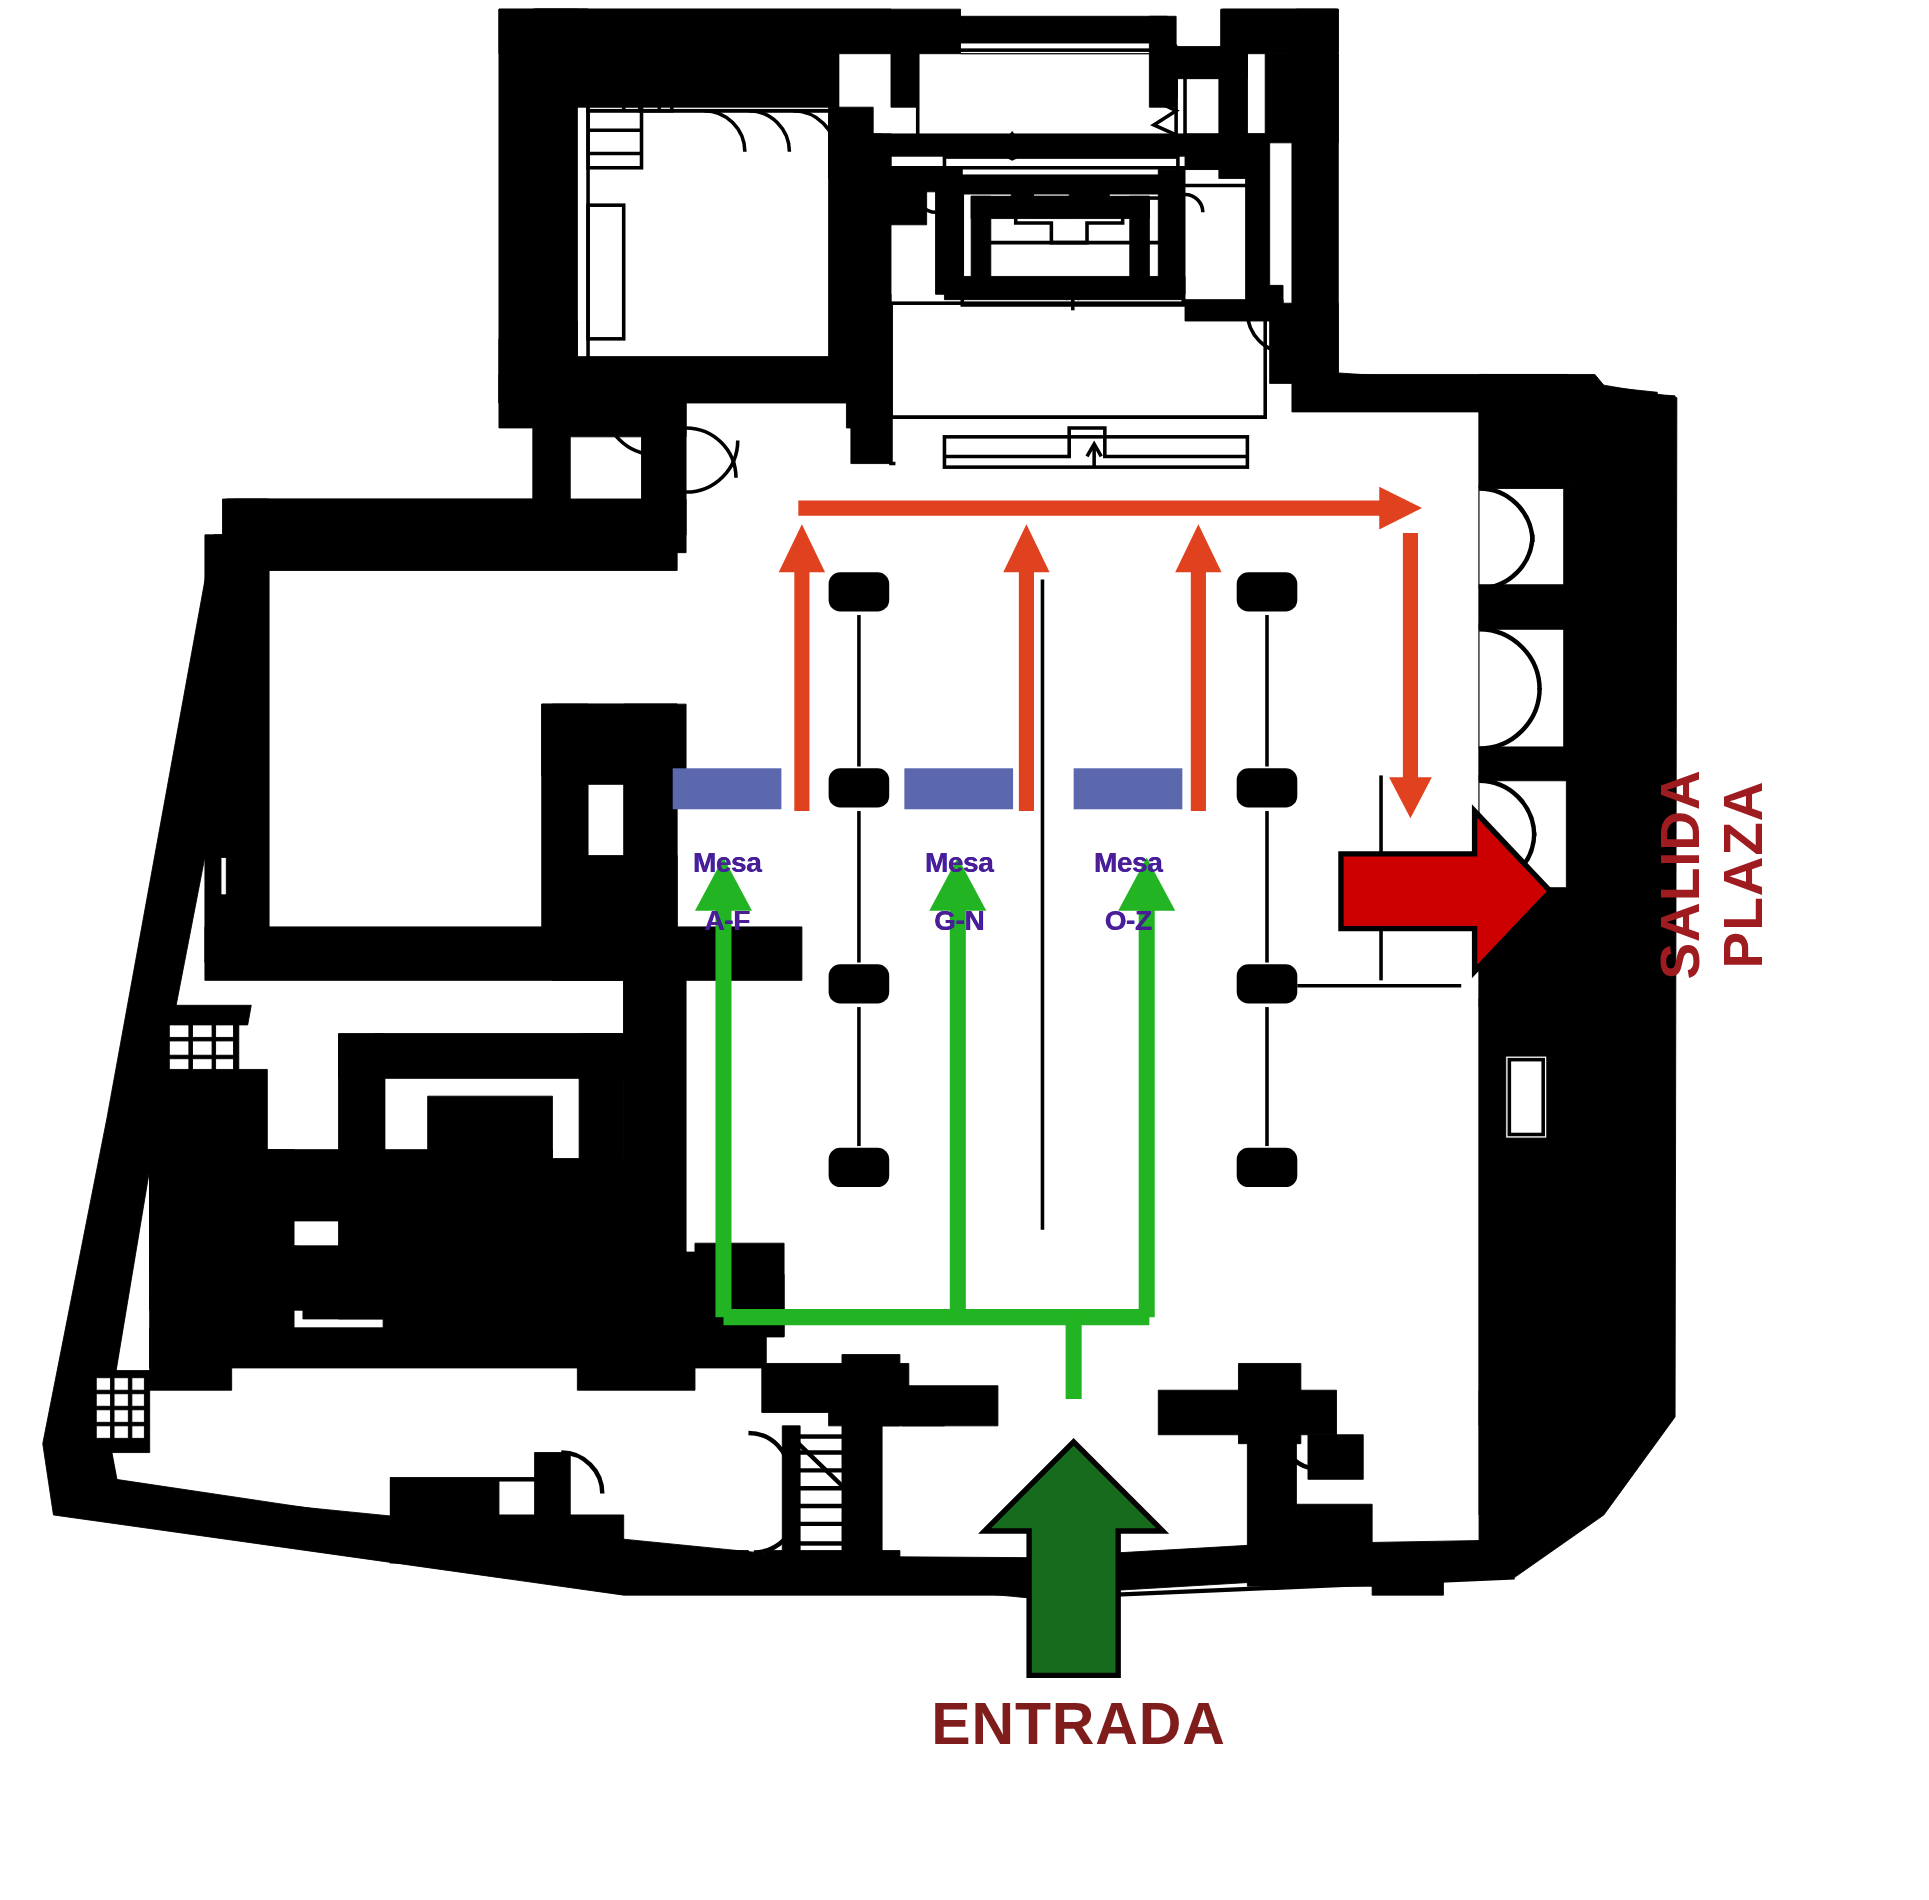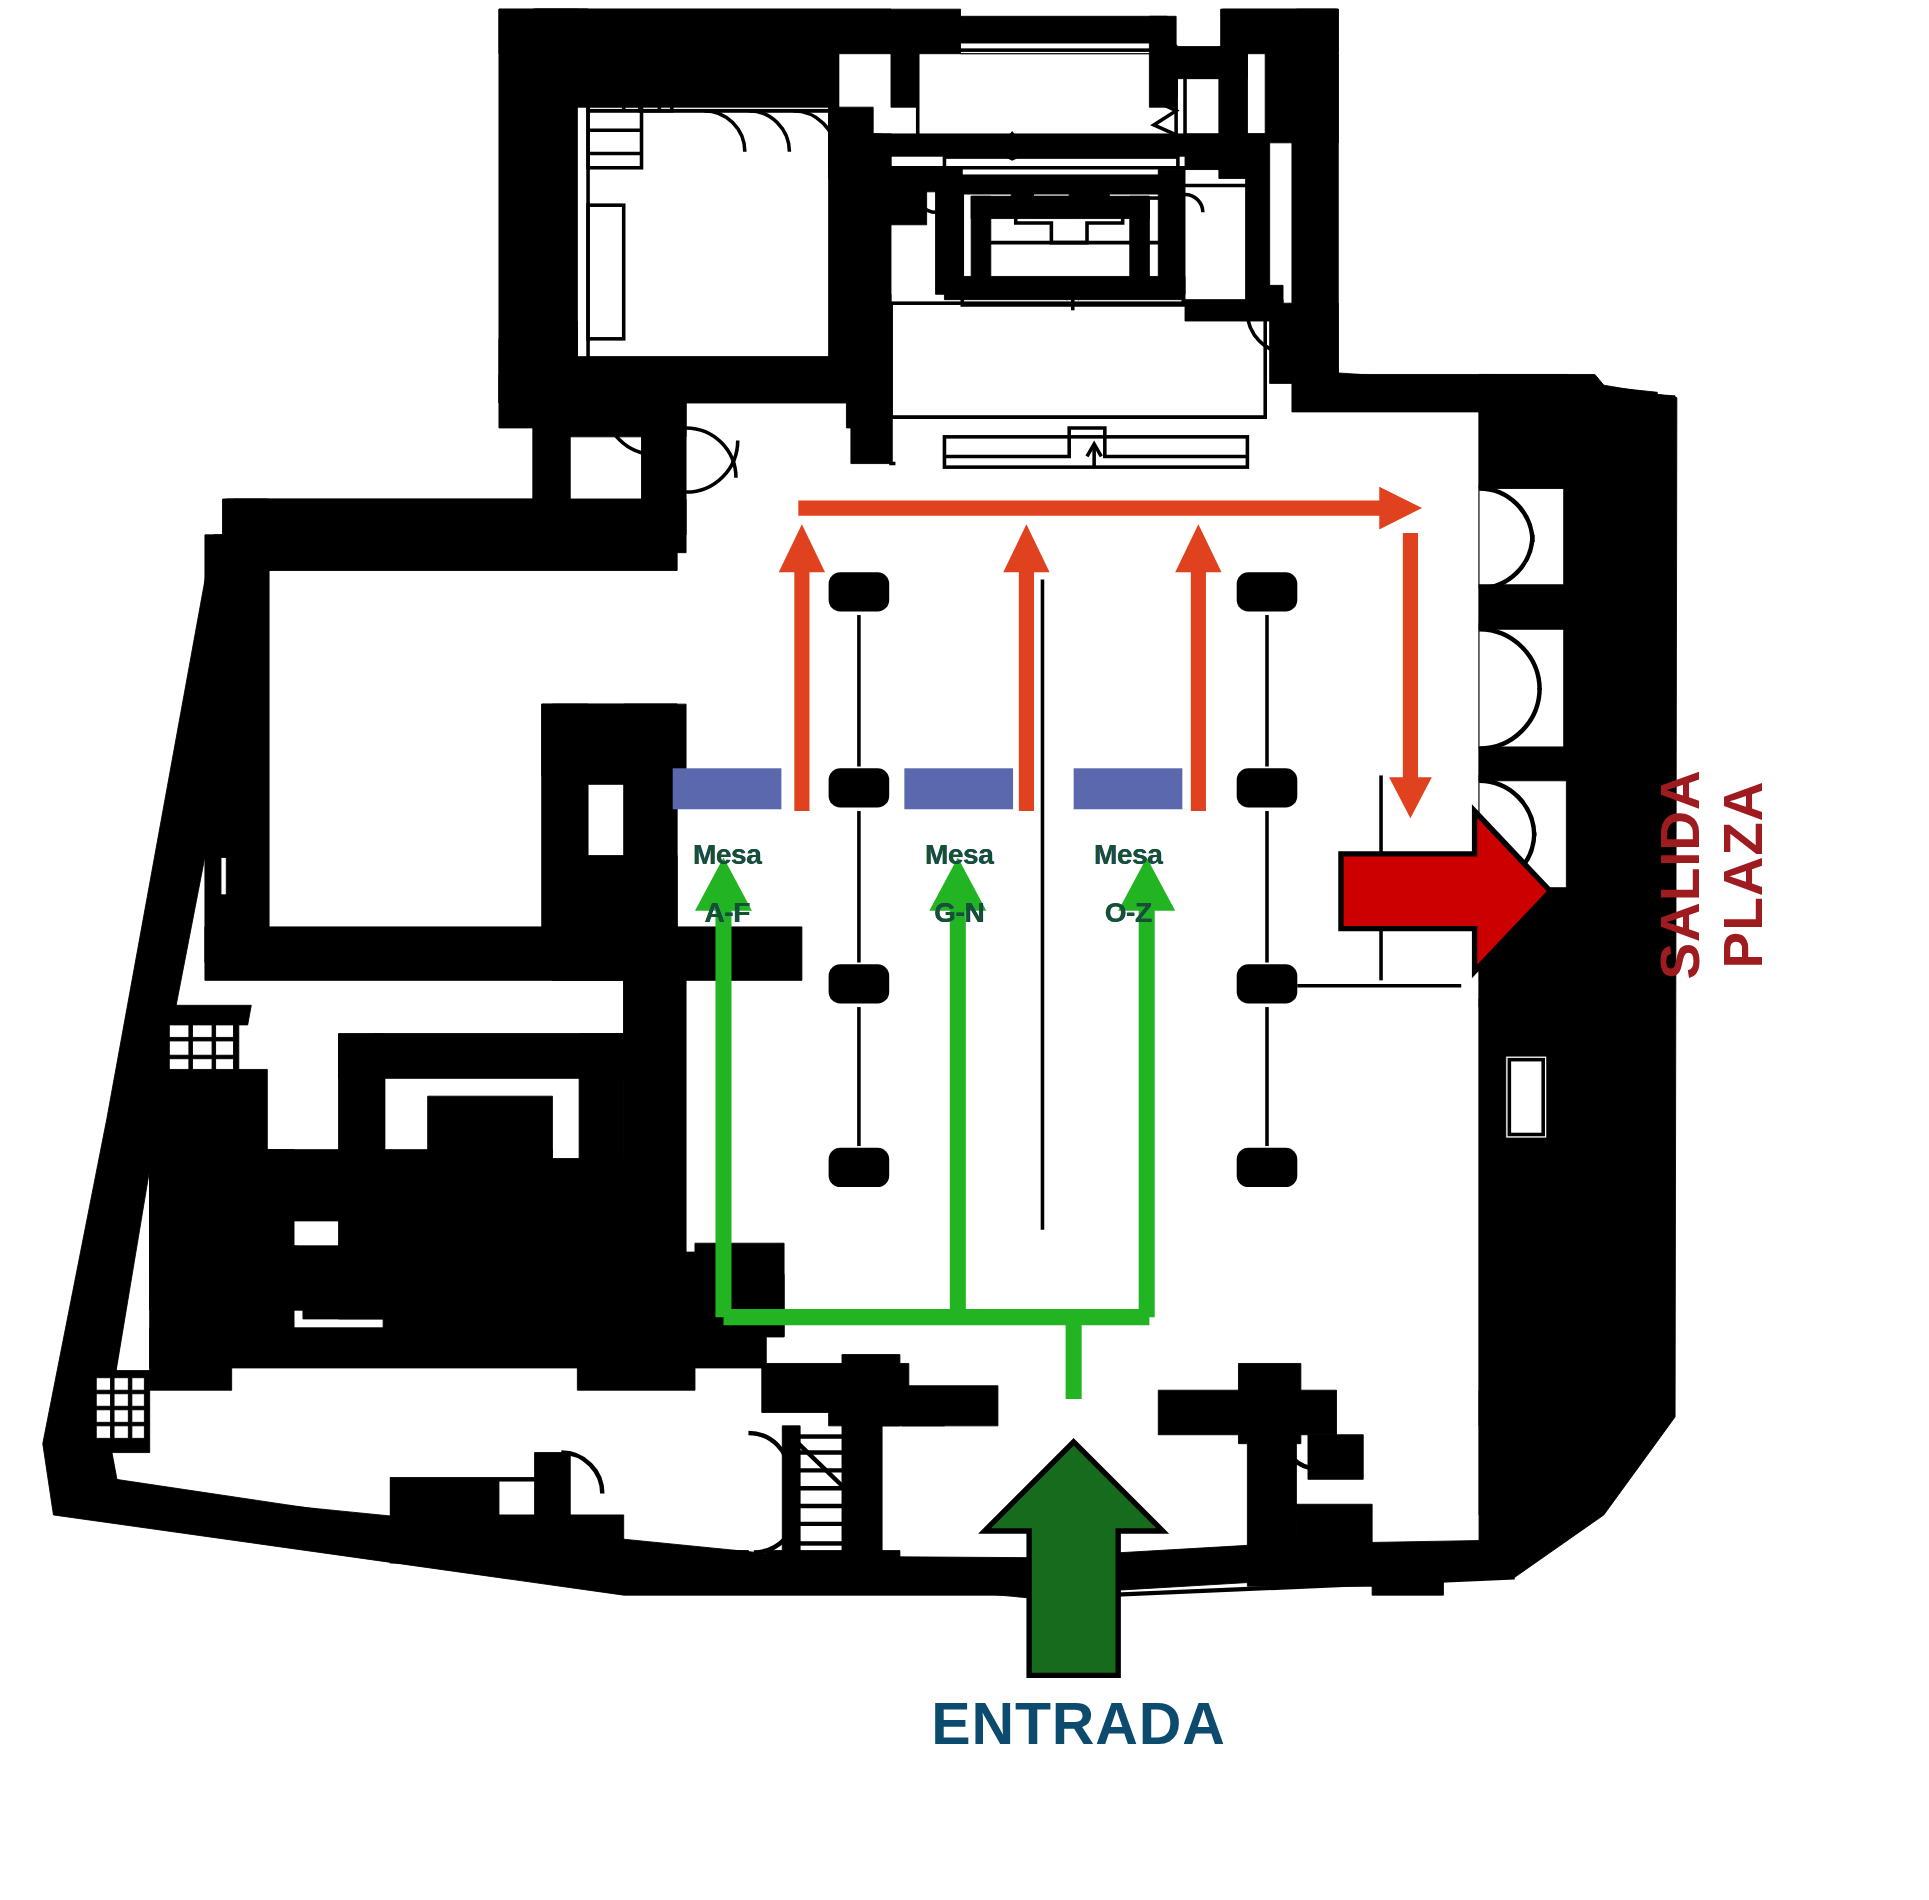--- a/index.html
+++ b/index.html
@@ -26,38 +26,39 @@
   #floorplan-svg {
     position: absolute;
     left: 0; top: 0;
     width: 1929px;
     height: 1901px;
   }
 
   
   .mesa-label {
     position: absolute;
-    color: #14532d;
+    color: #4c1d95;
     font-weight: bold;
     font-size: 28px;
     line-height: 1.04;
     text-align: center;
     letter-spacing: -0.4px;
     white-space: pre-line;
     font-family: "Liberation Sans", sans-serif;
     text-shadow: 0.4px 0.4px 0 #1818BE;
+    margin-top: 8px;
   }
 
   .entrada-block {
     position: absolute;
     left: 838px;
     top: 1691px;
     width: 481px;
     text-align: center;
-    color: #0c4a6e;
+    color: #7f1d1d;
     font-weight: bold;
     font-size: 59px;
     line-height: 1.12;
     font-family: "Liberation Sans", sans-serif;
     letter-spacing: 0.9px;
   }
   .entrada-block div { white-space: nowrap; }
 
   .salida-block {
     position: absolute;

